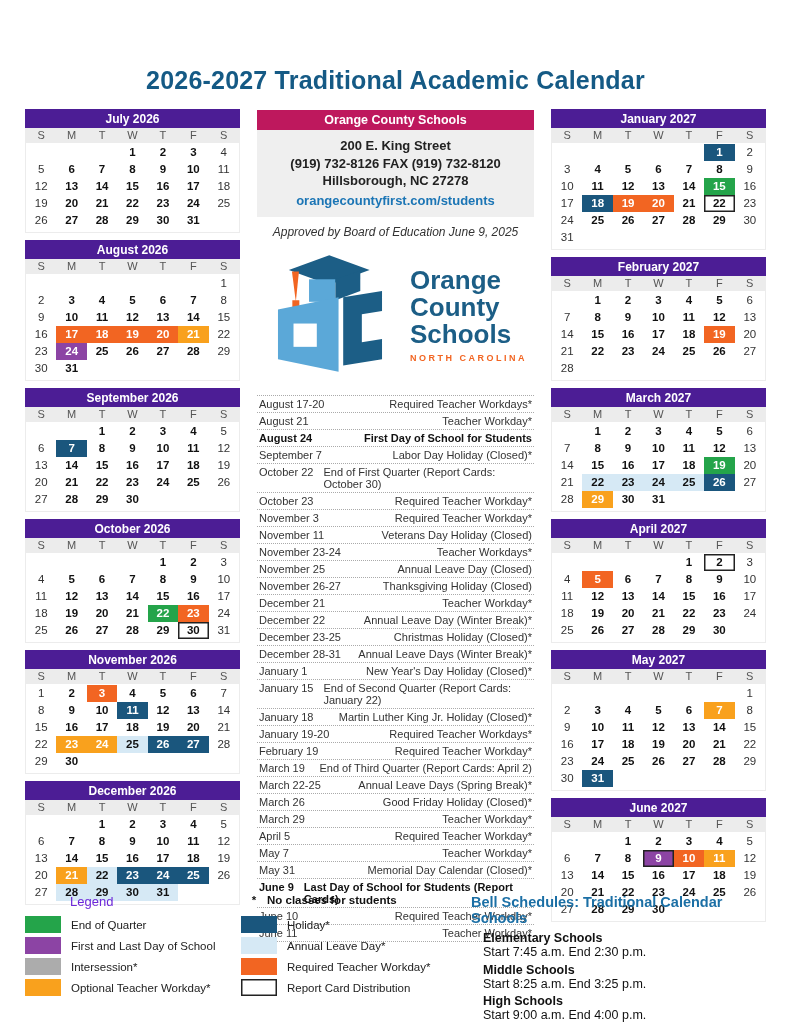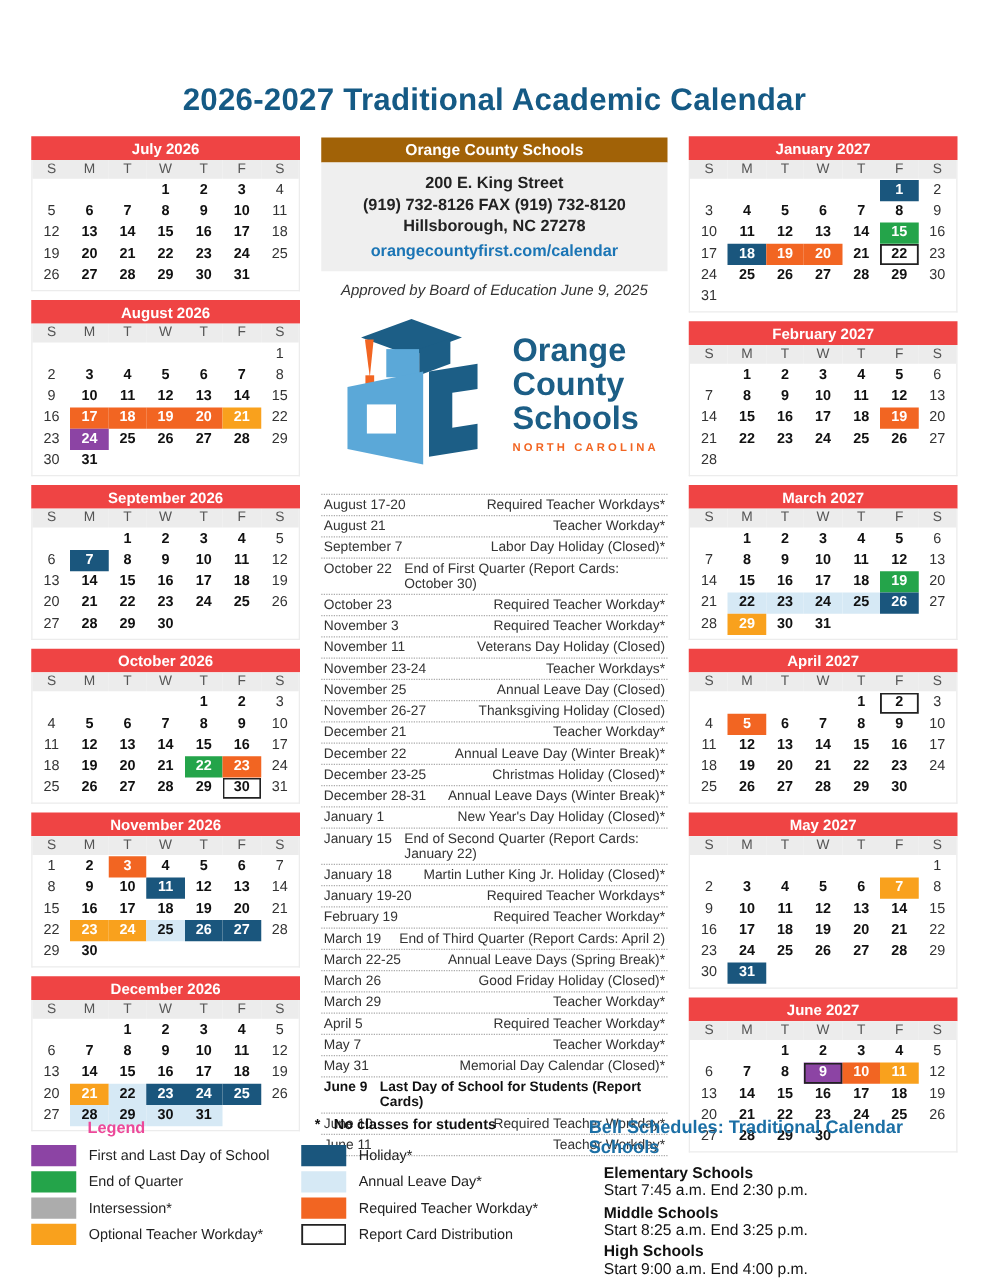--- a/index.html
+++ b/index.html
@@ -5,55 +5,55 @@
   html,body{margin:0;padding:0;background:#fff;}
   body{width:791px;height:1024px;font-family:"Liberation Sans",sans-serif;position:relative;overflow:hidden;}
   .page{position:relative;width:791px;height:1024px;}
   .title{margin:0;padding-top:66px;text-align:center;color:#155A85;font-size:25px;font-weight:bold;letter-spacing:.2px;}
   .cols{display:flex;padding:14px 25px 0;gap:17px;align-items:flex-start;}
   .cal-col{width:215px;flex:none;display:flex;flex-direction:column;gap:7px;}
   .center-col{flex:1;min-width:0;display:flex;flex-direction:column;}
 
   
   .month{width:215px;}
-  .month-header{background:#ef4444;color:#fff;font-weight:bold;font-size:12px;text-align:center;padding:2.5px 0;}
+  .month-header{background:#4c1d95;color:#fff;font-weight:bold;font-size:12px;text-align:center;padding:2.5px 0;}
   .grid{display:grid;grid-template-columns:repeat(7,1fr);border:1px solid #ececec;border-top:none;padding-bottom:3px;background:#fff;}
   .dow{background:#ECECEC;color:#555;text-align:center;font-size:11px;height:15px;line-height:15px;margin-bottom:1px;}
   .cell{text-align:center;font-size:11.5px;height:17px;line-height:17px;color:#333;}
   .cell.wd{font-weight:bold;color:#111;}
   .m-fl{background:#8C44A4;color:#fff!important;}
   .m-eq{background:#24A44A;color:#fff!important;}
   .m-op{background:#F9A11D;color:#fff!important;}
   .m-al{background:#D6E9F5;}
   .m-ho{background:#1A567D;color:#fff!important;}
   .m-rq{background:#F26522;color:#fff!important;}
   .m-rc{box-shadow:inset 0 0 0 1.5px #222;}
 
   
   .info-card{margin-top:1px;}
-  .info-header{background:#a16207;color:#fff;font-weight:bold;font-size:12.5px;text-align:center;padding:3px 0;}
+  .info-header{background:#be185d;color:#fff;font-weight:bold;font-size:12.5px;text-align:center;padding:3px 0;}
   .info-body{background:#EFEFEF;text-align:center;font-size:13px;font-weight:bold;color:#222;padding:7px 0 8px;line-height:1.35;}
   .info-link{display:block;color:#1B75B5;font-weight:bold;font-size:13px;text-decoration:none;margin-top:2px;cursor:pointer;}
   .approved{text-align:center;font-size:12px;color:#333;margin-top:8px;font-style:italic;}
   .logo{display:flex;align-items:center;justify-content:center;gap:14px;margin:14px 0 10px;}
   .logo-text .big{color:#1C5E86;font-weight:bold;font-size:26px;line-height:1.04;}
   .logo-sub{color:#F26522;font-size:9px;font-weight:bold;letter-spacing:2.5px;margin-top:5px;}
 
   
   .events{margin-top:8px;border-top:1px dotted #aaa;}
   .ev-row{display:flex;justify-content:space-between;align-items:baseline;border-bottom:1px dotted #aaa;padding:2px 2px;font-size:11px;color:#333;}
   .ev-row.bold .ev-date,.ev-row.bold .ev-desc{font-weight:bold;color:#111;}
   .ev-date{white-space:nowrap;margin-right:10px;}
   .ev-desc{text-align:left;}
 
   
   .bottom{position:absolute;left:25px;right:26px;top:894px;display:flex;}
   .legend{width:432px;display:flex;flex:none;}
   .legend-col{width:216px;}
-  .legend-title{font-weight:bold;font-size:13px;color:#ec4899;height:18px;padding-left:45px;}
+  .legend-title{font-weight:normal;font-size:13px;color:#6d28d9;height:18px;padding-left:45px;}
   .legend-note{font-size:11.5px;font-weight:bold;color:#111;height:18px;}
   .legend-note .star{display:inline-block;width:26px;text-align:center;}
   .lg-row{display:flex;align-items:center;margin-top:4px;}
   .swatch{width:36px;height:17px;margin-right:10px;flex:none;}
   .swatch.bordered{box-shadow:inset 0 0 0 1.5px #222;}
   .lg-label{font-size:11.5px;color:#222;}
   .bell{flex:1;padding-left:14px;}
   .bell-title{color:#1B6FA5;font-weight:bold;font-size:14.5px;margin-bottom:5px;}
   .bell-row{display:flex;font-size:12.5px;color:#111;margin-bottom:3.5px;padding-left:12px;flex-direction:column;}
   .bell-label{font-weight:bold;width:128px;flex:none;}
@@ -341,21 +341,21 @@
         </div>
       </div>
 
     <div class="center-col">
       <div class="info-card">
         <div class="info-header">Orange County Schools</div>
         <div class="info-body">
           <div>200 E. King Street</div>
           <div>(919) 732-8126 FAX (919) 732-8120</div>
           <div>Hillsborough, NC 27278</div>
-          <a class="info-link">orangecountyfirst.com/calendar</a>
+          <a class="info-link">orangecountyfirst.com/students</a>
         </div>
       </div>
       <div class="approved">Approved by Board of Education June 9, 2025</div>
 
       <div class="logo">
         <svg viewBox="0 0 170 158" width="132" height="124" aria-hidden="true">
           <polygon points="84,2 136,21 84,40 32,21" fill="#1C5E86"></polygon>
           <polygon points="36,23 45,23 41,62" fill="#F26522"></polygon>
           <rect x="36.5" y="60" width="9" height="11" fill="#F26522"></rect>
           <rect x="58" y="33" width="34" height="29" fill="#5BA8D8"></rect>
@@ -373,20 +373,24 @@
       </div>
 
       <div id="events" class="events">
           <div class="ev-row">
             <span class="ev-date">August 17-20</span>
             <span class="ev-desc">Required Teacher Workdays*</span>
           </div>
           <div class="ev-row">
             <span class="ev-date">August 21</span>
             <span class="ev-desc">Teacher Workday*</span>
+          </div>
+          <div class="ev-row bold">
+            <span class="ev-date">August 24</span>
+            <span class="ev-desc">First Day of School for Students</span>
           </div>
           <div class="ev-row">
             <span class="ev-date">September 7</span>
             <span class="ev-desc">Labor Day Holiday (Closed)*</span>
           </div>
           <div class="ev-row">
             <span class="ev-date">October 22</span>
             <span class="ev-desc">End of First Quarter  (Report Cards: October 30)</span>
           </div>
           <div class="ev-row">
@@ -767,26 +771,26 @@
         </div>
       </div>
   </div>
 
   <div class="bottom">
     <div class="legend">
       <div class="legend-col">
         <div class="legend-title">Legend</div>
         <div id="legend-left">
             <div class="lg-row">
+              <span class="swatch" style="background: rgb(36, 164, 74);"></span>
+              <span class="lg-label">End of Quarter</span>
+            </div>
+            <div class="lg-row">
               <span class="swatch" style="background: rgb(140, 68, 164);"></span>
               <span class="lg-label">First and Last Day of School</span>
-            </div>
-            <div class="lg-row">
-              <span class="swatch" style="background: rgb(36, 164, 74);"></span>
-              <span class="lg-label">End of Quarter</span>
             </div>
             <div class="lg-row">
               <span class="swatch" style="background: rgb(172, 172, 172);"></span>
               <span class="lg-label">Intersession*</span>
             </div>
             <div class="lg-row">
               <span class="swatch" style="background: rgb(249, 161, 29);"></span>
               <span class="lg-label">Optional Teacher Workday*</span>
             </div>
           </div>

